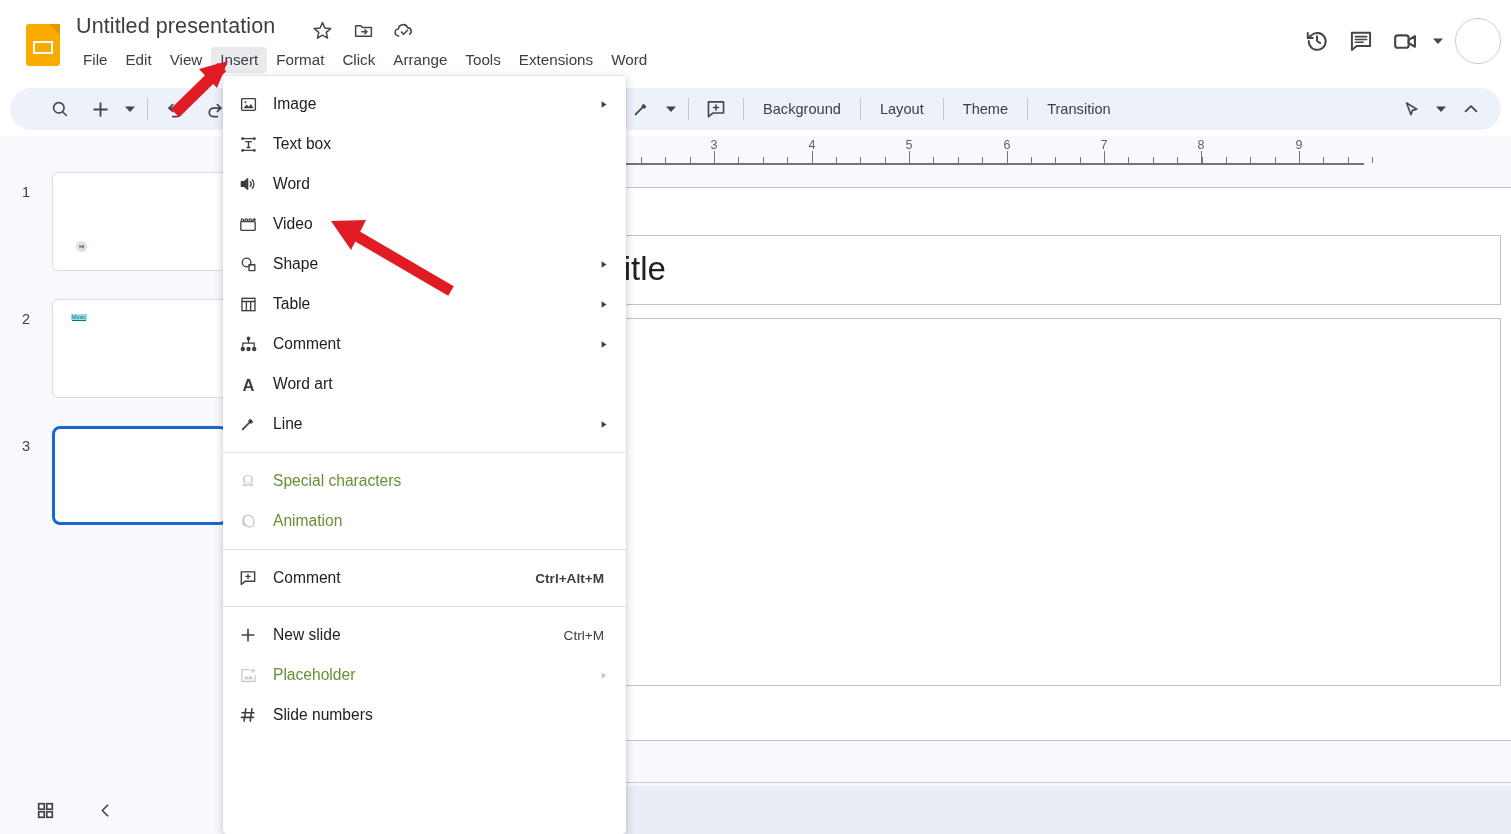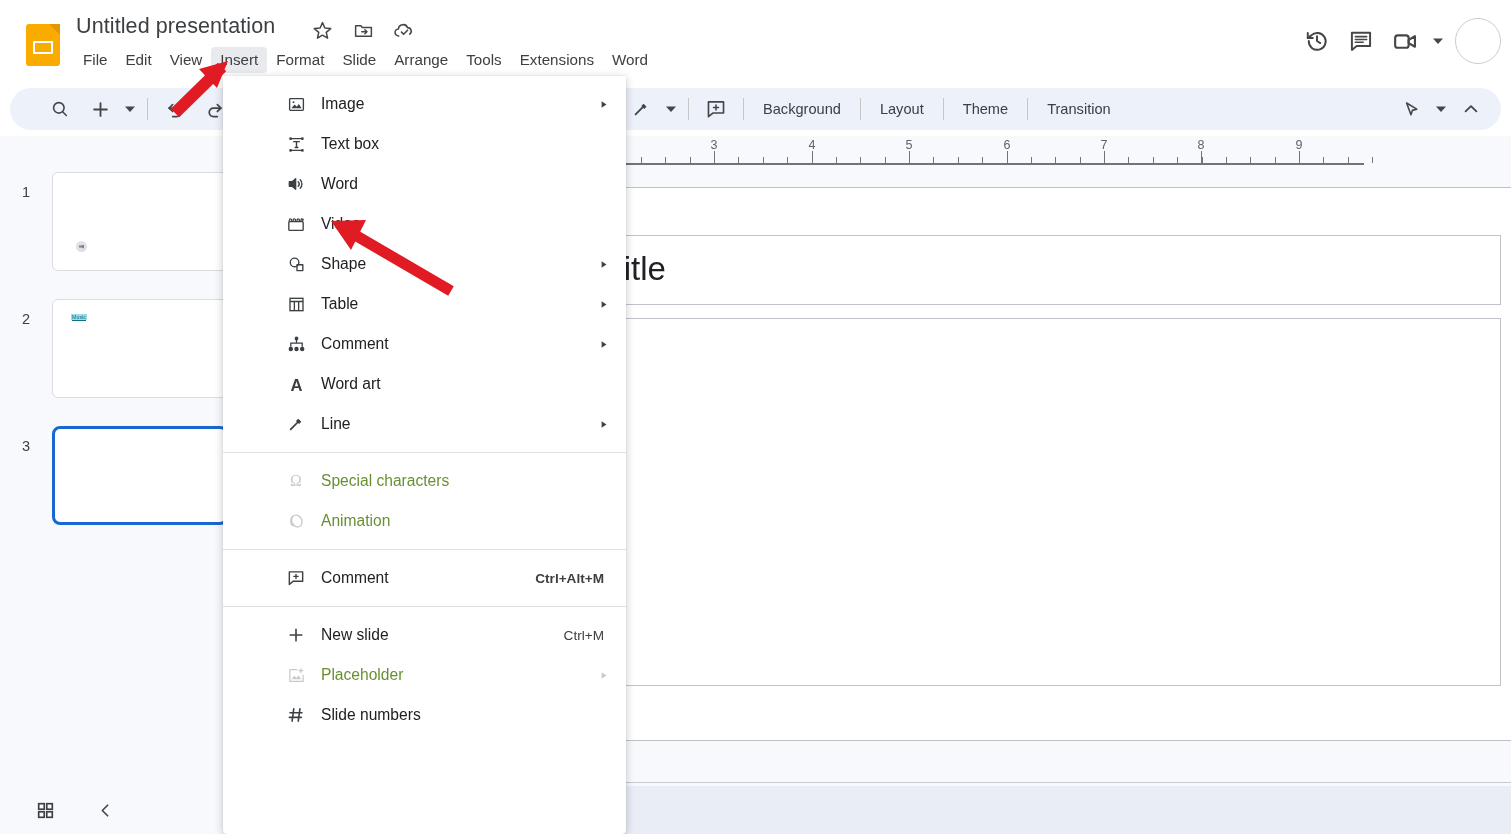--- a/index.html
+++ b/index.html
@@ -313,21 +313,20 @@
     border-radius: 0 0 4px 4px;
     padding-top: 8px;
     z-index: 40;
   }
   .mi {
     position: relative;
     height: 40px;
     display: flex; align-items: center;
     padding-left: 0px;
     cursor: default;
-    margin-left: 48px;
   }
   .mi .mi-icon {
     width: 50px;
     display: flex; align-items: center; justify-content: center;
     color: #3c4043;
     flex: none;
   }
   .mi .mi-label {
     font-size: 15.6px;
     color: #202124;
@@ -398,21 +397,21 @@
         </svg>
       </span>
     </div>
 
     <div class="menubar">
       <div class="menu-item">File</div>
       <div class="menu-item">Edit</div>
       <div class="menu-item">View</div>
       <div class="menu-item active">Insert</div>
       <div class="menu-item">Format</div>
-      <div class="menu-item">Slide</div>
+      <div class="menu-item">Click</div>
       <div class="menu-item">Arrange</div>
       <div class="menu-item">Tools</div>
       <div class="menu-item">Extensions</div>
       <div class="menu-item">Word</div>
     </div>
 
     <div class="topright">
       <span class="tr-btn">
         <svg width="26" height="26" viewBox="0 0 24 24" fill="none" stroke="currentColor" stroke-width="1.8" stroke-linecap="round" stroke-linejoin="round">
           <path d="M3.5 9.2V4.6"></path>

